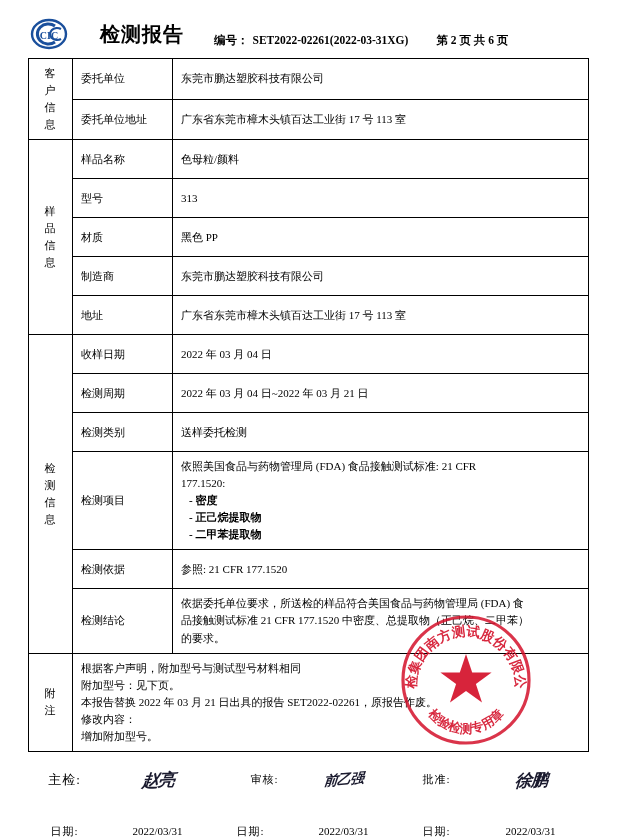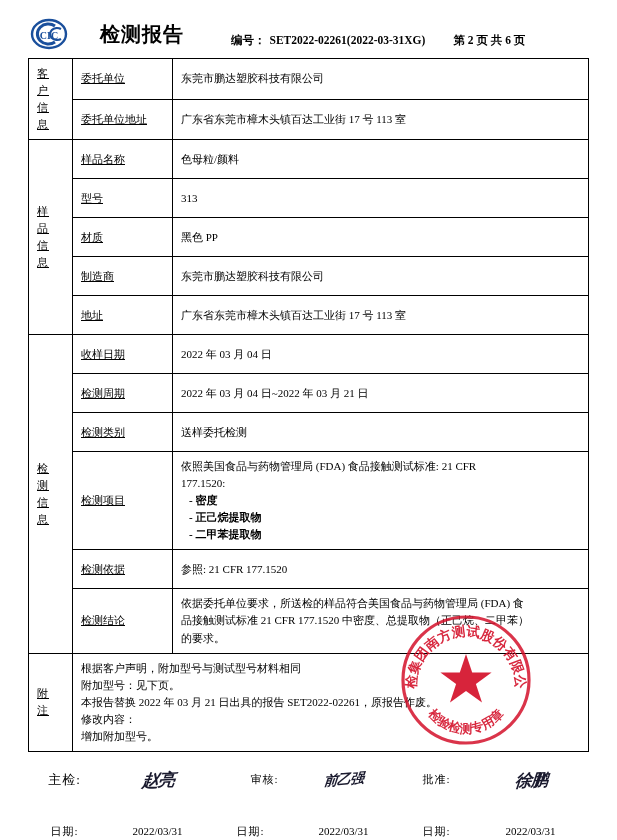--- a/index.html
+++ b/index.html
@@ -43,21 +43,21 @@
     letter-spacing: 1px;
     margin-right: 30px;
     white-space: nowrap;
   }
   .header-code {
     font-size: 11.5px;
     font-weight: bold;
     white-space: nowrap;
     margin-right: 28px;
   }
-  .header-code .lbl { margin-right: 4px; margin-left: 17px; }
+  .header-code .lbl { margin-right: 4px; }
   .header-page {
     font-size: 11.5px;
     font-weight: bold;
     white-space: nowrap;
   }
 
   
   .tblwrap {
     margin: 0 28px;
   }
@@ -68,32 +68,31 @@
   }
   table.main td {
     border: 1px solid #000000;
     padding: 6px 8px;
     font-size: 11px;
     vertical-align: middle;
     line-height: 1.55;
   }
   td.sect {
     width: 44px;
+    text-align: center;
     font-size: 11.5px;
     letter-spacing: 1px;
     padding: 4px 2px;
-    text-decoration: underline;
   }
   td.sect .l { display: block; }
   td.label {
     width: 96px;
     padding-left: 10px;
     font-size: 11px;
     white-space: nowrap;
-    text-decoration: underline;
   }
   td.val {
     padding-left: 10px;
     font-size: 11px;
   }
   td.val .line { display: block; }
   td.val .ind { display: block; padding-left: 8px; font-weight: bold; }
   td.tall { height: 26px; }
 
   .notes {

